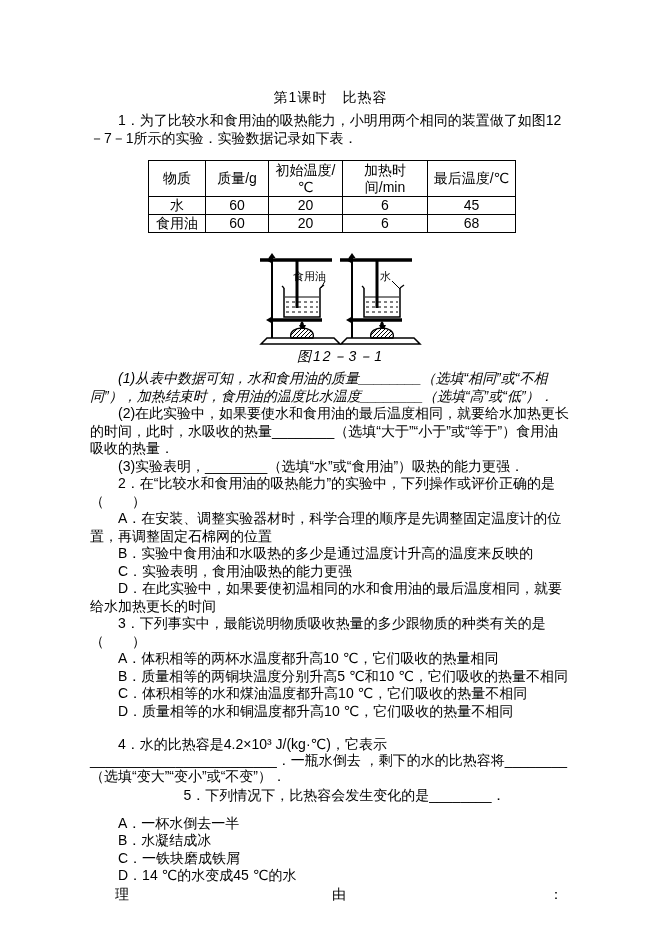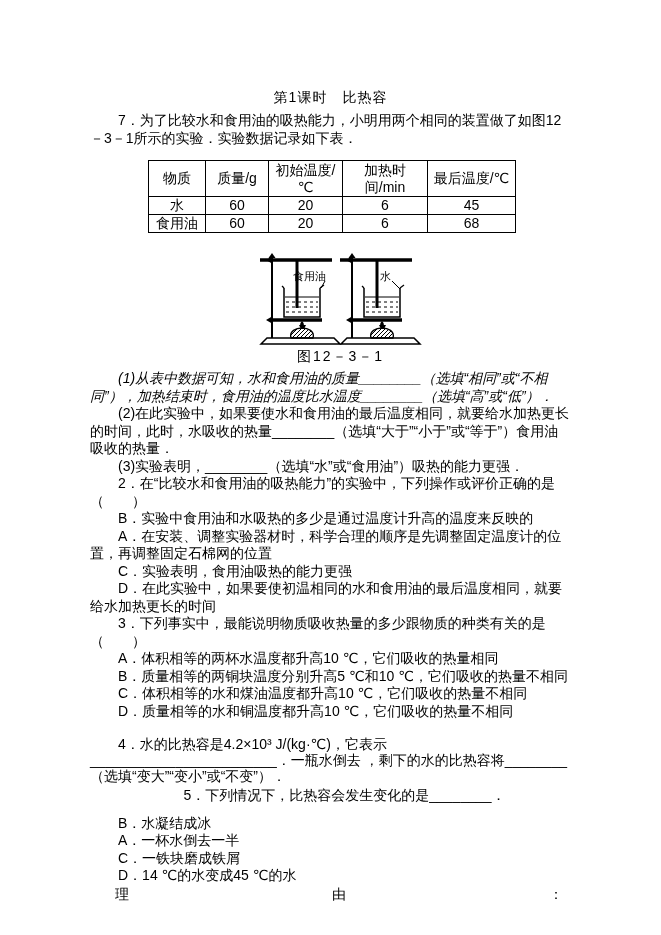--- a/index.html
+++ b/index.html
@@ -26,37 +26,37 @@
     text-align:center;
     font-weight:normal;
     font-size:14px;
     padding:0 2px;
     line-height:17px;
   }
   table.data thead th{height:35px;}
   table.data tbody td{height:17px;}
   .figure{margin-top:14px;text-align:center;}
   .figure svg{display:block;margin:0 auto;transform:translateX(13px);}
-  .caption{text-align:center;line-height:18px;letter-spacing:2px;transform:translateX(10px);}
+  .caption{text-align:center;line-height:18px;letter-spacing:2px;transform:translateX(10px);font-style:italic;}
   .sub1{margin-top:5px;font-style:italic;}
   .q4{line-height:16px;margin-top:16px;}
   .q5stem{margin-top:3px;margin-bottom:10px;text-align:center;}
   .reason-line{
     display:flex;justify-content:space-between;
     padding:0 8px 0 25px;line-height:17.5px;margin-top:1px;
   }
 </style>
 </head>
 <body>
 
 <div class="page">
 
   <p class="center">第1课时　比热容</p>
 
-  <p class="indent q1-intro">7．为了比较水和食用油的吸热能力，小明用两个相同的装置做了如图12－3－1所示的实验．实验数据记录如下表．</p>
+  <p class="indent q1-intro">1．为了比较水和食用油的吸热能力，小明用两个相同的装置做了如图12－7－1所示的实验．实验数据记录如下表．</p>
 
   <table class="data">
     <colgroup>
       <col style="width:57px">
         <col style="width:63px">
         <col style="width:74px">
         <col style="width:85px">
         <col style="width:88px">
     </colgroup>
     <thead>
@@ -134,36 +134,36 @@
       <polyline points="133,34 141,42" stroke="#000" stroke-width="1" fill="none"></polyline>
     </svg>
     <p class="caption">图12－3－1</p>
   </div>
 
   <p class="indent sub1">(1)从表中数据可知，水和食用油的质量________（选填“相同”或“不相同”），加热结束时，食用油的温度比水温度________（选填“高”或“低”）．</p>
   <p class="indent">(2)在此实验中，如果要使水和食用油的最后温度相同，就要给水加热更长的时间，此时，水吸收的热量________（选填“大于”“小于”或“等于”）食用油吸收的热量．</p>
   <p class="indent">(3)实验表明，________（选填“水”或“食用油”）吸热的能力更强．</p>
 
   <p class="indent">2．在“比较水和食用油的吸热能力”的实验中，下列操作或评价正确的是（　　）</p>
+  <p class="indent">A．在安装、调整实验器材时，科学合理的顺序是先调整固定温度计的位置，再调整固定石棉网的位置</p>
   <p class="indent">B．实验中食用油和水吸热的多少是通过温度计升高的温度来反映的</p>
-  <p class="indent">A．在安装、调整实验器材时，科学合理的顺序是先调整固定温度计的位置，再调整固定石棉网的位置</p>
   <p class="indent">C．实验表明，食用油吸热的能力更强</p>
   <p class="indent">D．在此实验中，如果要使初温相同的水和食用油的最后温度相同，就要给水加热更长的时间</p>
 
   <p class="indent">3．下列事实中，最能说明物质吸收热量的多少跟物质的种类有关的是（　　）</p>
   <p class="indent">A．体积相等的两杯水温度都升高10 ℃，它们吸收的热量相同</p>
   <p class="indent">B．质量相等的两铜块温度分别升高5 ℃和10 ℃，它们吸收的热量不相同</p>
   <p class="indent">C．体积相等的水和煤油温度都升高10 ℃，它们吸收的热量不相同</p>
   <p class="indent">D．质量相等的水和铜温度都升高10 ℃，它们吸收的热量不相同</p>
 
   <p class="indent q4">4．水的比热容是4.2×10³ J/(kg·℃)，它表示________________________．一瓶水倒去 ，剩下的水的比热容将________（选填“变大”“变小”或“不变”）．</p>
 
   <p class="indent q5stem">5．下列情况下，比热容会发生变化的是________．</p>
+  <p class="indent">A．一杯水倒去一半</p>
   <p class="indent">B．水凝结成冰</p>
-  <p class="indent">A．一杯水倒去一半</p>
   <p class="indent">C．一铁块磨成铁屑</p>
   <p class="indent">D．14 ℃的水变成45 ℃的水</p>
 
   <div class="reason-line">
     <span>理</span>
     <span>由</span>
     <span>：</span>
   </div>
 
 </div>

